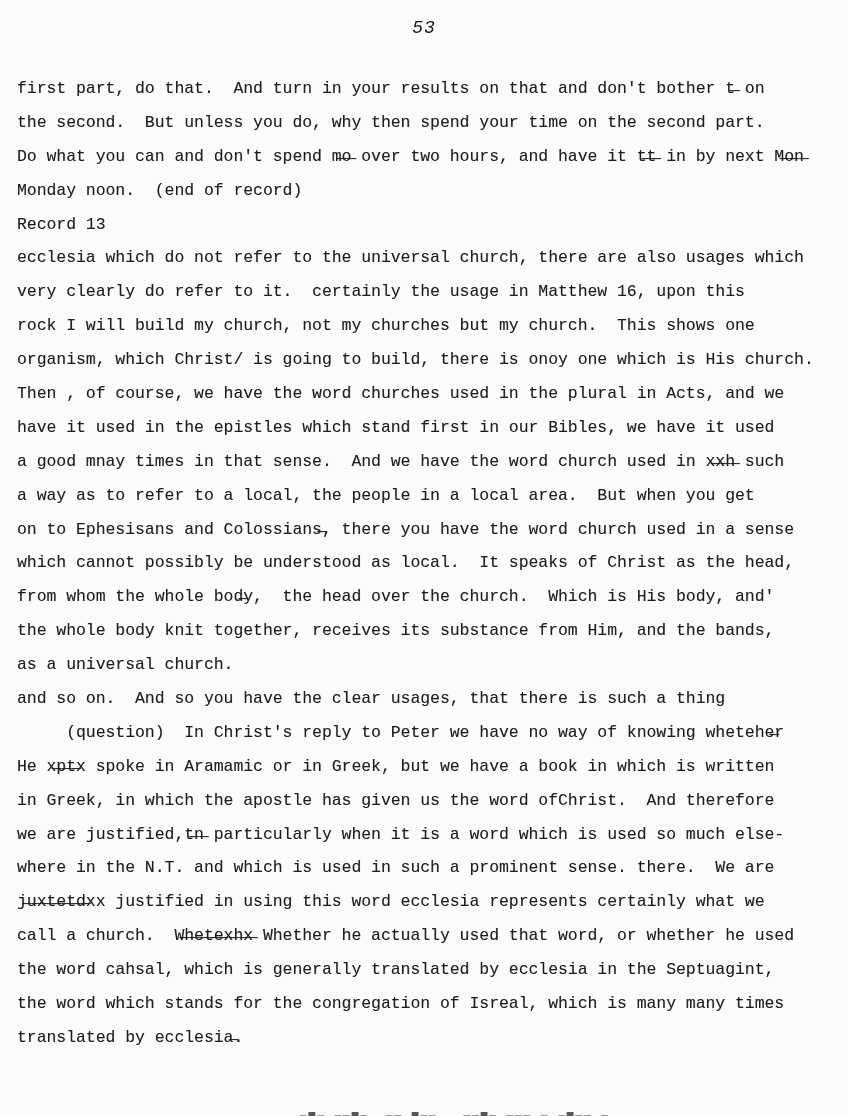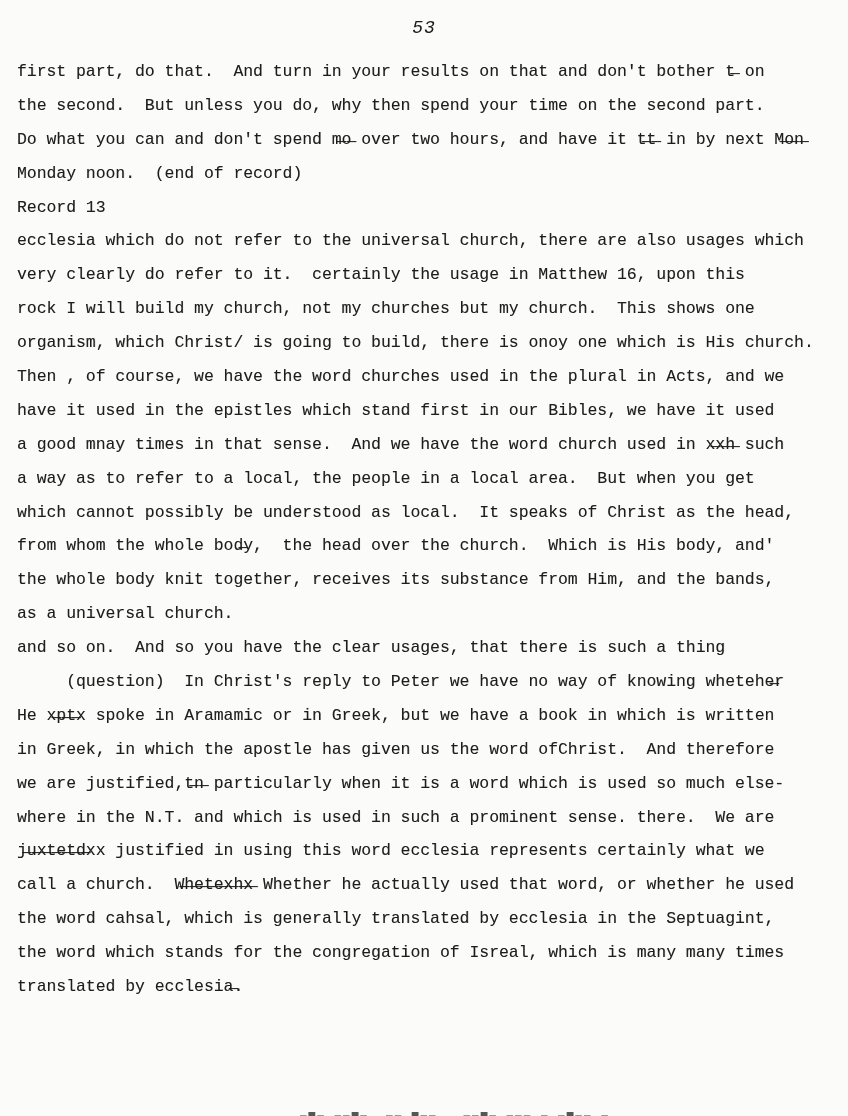--- a/index.html
+++ b/index.html
@@ -25,21 +25,21 @@
     left: 0;
     width: 848px;
     text-align: center;
     font-size: 18px;
     letter-spacing: 1px;
     color: #191919;
     font-style: italic;
   }
   .textblock {
     position: absolute;
-    top: 55px;
+    top: 72px;
     left: 17px;
     width: 824px;
   }
   .tl {
     white-space: pre;
     font-size: 16.4px;
     height: 33.9px;
     line-height: 33.9px;
     color: #1d1d1d;
     
@@ -74,20 +74,21 @@
     <div class="tl">Monday noon.  (end of record)</div>
     <div class="tl">Record 13</div>
     <div class="tl">ecclesia which do not refer to the universal church, there are also usages which</div>
     <div class="tl">very clearly do refer to it.  certainly the usage in Matthew 16, upon this</div>
     <div class="tl">rock I will build my church, not my churches but my church.  This shows one</div>
     <div class="tl">organism, which Christ/ is going to build, there is onoy one which is His church.</div>
     <div class="tl">Then , of course, we have the word churches used in the plural in Acts, and we</div>
     <div class="tl">have it used in the epistles which stand first in our Bibles, we have it used</div>
     <div class="tl">a good mnay times in that sense.  And we have the word church used in x̶x̶h̶ such</div>
     <div class="tl">a way as to refer to a local, the people in a local area.  But when you get</div>
+    <div class="tl">on to Ephesisans and Colossians̶, there you have the word church used in a sense</div>
     <div class="tl">which cannot possibly be understood as local.  It speaks of Christ as the head,</div>
     <div class="tl">from whom the whole bod̶y,  the head over the church.  Which is His body, and'</div>
     <div class="tl">the whole body knit together, receives its substance from Him, and the bands,</div>
     <div class="tl">as a universal church.</div>
     <div class="tl">and so on.  And so you have the clear usages, that there is such a thing</div>
     <div class="tl">     (question)  In Christ's reply to Peter we have no way of knowing whetehe̶r</div>
     <div class="tl">He x̶p̶t̶x spoke in Aramamic or in Greek, but we have a book in which is written</div>
     <div class="tl">in Greek, in which the apostle has given us the word ofChrist.  And therefore</div>
     <div class="tl">we are justified,t̶n̶ particularly when it is a word which is used so much else-</div>
     <div class="tl">where in the N.T. and which is used in such a prominent sense. there.  We are</div>

